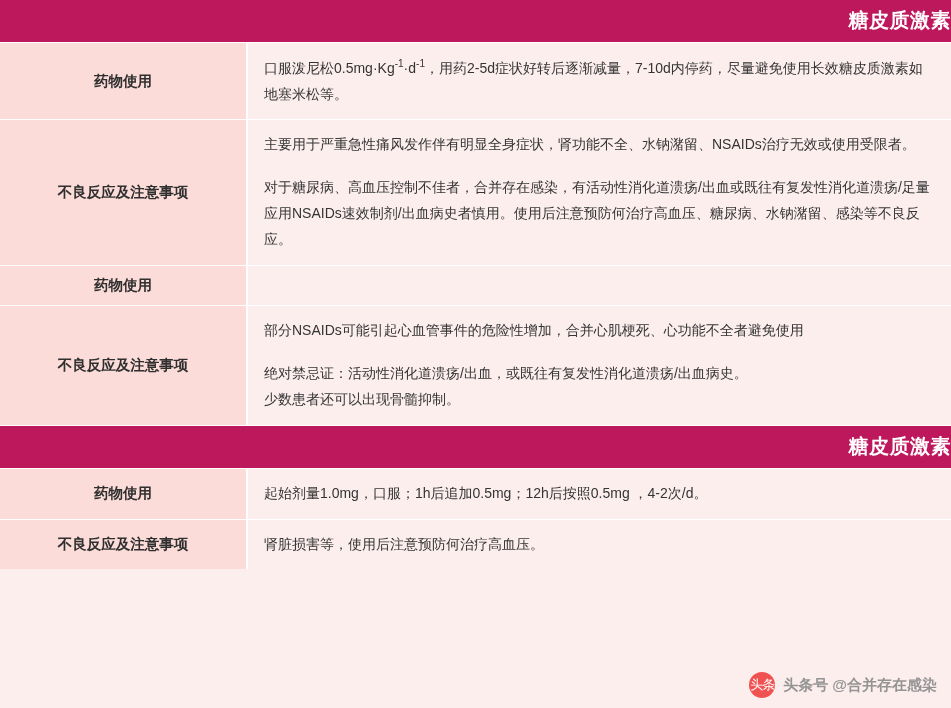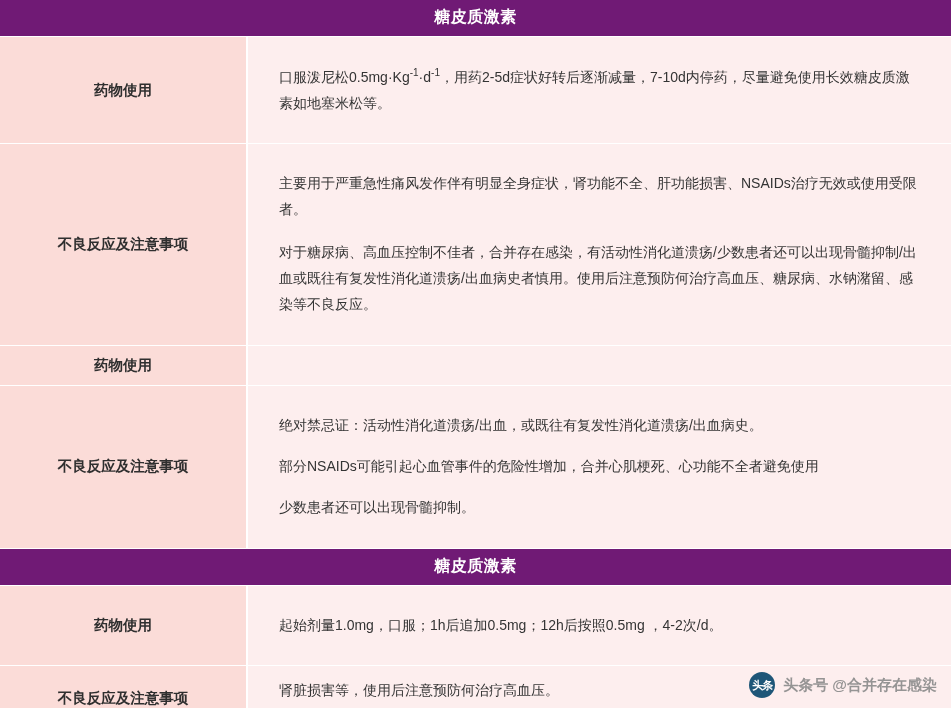--- a/index.html
+++ b/index.html
@@ -18,25 +18,25 @@
     width: 951px;
     height: 708px;
     background: #fdeeee;
     box-sizing: border-box;
   }
   .table {
     width: 951px;
     display: block;
   }
   .section-header {
-    background: #701a75;
+    background: #be185d;
     color: #ffffff;
     font-weight: bold;
-    font-size: 16px;
-    text-align: center;
+    font-size: 20px;
+    text-align: right;
     padding: 7px 0 8px 0;
     letter-spacing: 0.5px;
     border-bottom: 1px solid #ffffff;
   }
   .row {
     display: flex;
     align-items: stretch;
     border-bottom: 1px solid #ffffff;
   }
   .cell-label {
@@ -57,21 +57,21 @@
   .cell-content {
     flex: 1;
     background: #fdeeee;
     color: #343434;
     font-size: 14px;
     line-height: 1.85;
     padding: 12px 18px 12px 16px;
     box-sizing: border-box;
   }
   .cell-content p {
-    margin: 15px;
+    margin: 0;
   }
   .cell-content p + p {
     margin-top: 17px;
   }
   .sup {
     font-size: 10px;
     vertical-align: super;
   }
   .watermark {
     position: absolute;
@@ -79,24 +79,24 @@
     bottom: 10px;
     display: flex;
     align-items: center;
     gap: 8px;
     opacity: 0.92;
   }
   .wm-logo {
     width: 26px;
     height: 26px;
     border-radius: 50%;
-    background: #0c4a6e;
+    background: #ef4444;
     color: #ffffff;
-    font-size: 11px;
-    font-weight: bold;
+    font-size: 13px;
+    font-weight: normal;
     display: flex;
     align-items: center;
     justify-content: center;
     letter-spacing: -1px;
   }
   .wm-text {
     color: #8d8d8d;
     font-size: 15px;
     font-weight: bold;
   }
@@ -113,35 +113,35 @@
     <div class="row">
       <div class="cell-label">药物使用</div>
       <div class="cell-content">
         <p>口服泼尼松0.5mg·Kg<span class="sup">-1</span>·d<span class="sup">-1</span>，用药2-5d症状好转后逐渐减量，7-10d内停药，尽量避免使用长效糖皮质激素如地塞米松等。</p>
       </div>
     </div>
 
     <div class="row">
       <div class="cell-label">不良反应及注意事项</div>
       <div class="cell-content">
-        <p>主要用于严重急性痛风发作伴有明显全身症状，肾功能不全、肝功能损害、NSAIDs治疗无效或使用受限者。</p>
-        <p>对于糖尿病、高血压控制不佳者，合并存在感染，有活动性消化道溃疡/少数患者还可以出现骨髓抑制/出血或既往有复发性消化道溃疡/出血病史者慎用。使用后注意预防何治疗高血压、糖尿病、水钠潴留、感染等不良反应。</p>
+        <p>主要用于严重急性痛风发作伴有明显全身症状，肾功能不全、水钠潴留、NSAIDs治疗无效或使用受限者。</p>
+        <p>对于糖尿病、高血压控制不佳者，合并存在感染，有活动性消化道溃疡/出血或既往有复发性消化道溃疡/足量应用NSAIDs速效制剂/出血病史者慎用。使用后注意预防何治疗高血压、糖尿病、水钠潴留、感染等不良反应。</p>
       </div>
     </div>
 
 
     <div class="row">
       <div class="cell-label">药物使用</div>
     </div>
 
     <div class="row">
       <div class="cell-label">不良反应及注意事项</div>
       <div class="cell-content">
+        <p style="margin-top:0">部分NSAIDs可能引起心血管事件的危险性增加，合并心肌梗死、心功能不全者避免使用</p>
         <p>绝对禁忌证：活动性消化道溃疡/出血，或既往有复发性消化道溃疡/出血病史。</p>
-        <p style="margin-top:0">部分NSAIDs可能引起心血管事件的危险性增加，合并心肌梗死、心功能不全者避免使用</p>
         <p style="margin-top:0">少数患者还可以出现骨髓抑制。</p>
       </div>
     </div>
 
     <div class="section-header">糖皮质激素</div>
 
     <div class="row">
       <div class="cell-label">药物使用</div>
       <div class="cell-content">
         <p>起始剂量1.0mg，口服；1h后追加0.5mg；12h后按照0.5mg ，4-2次/d。</p>

